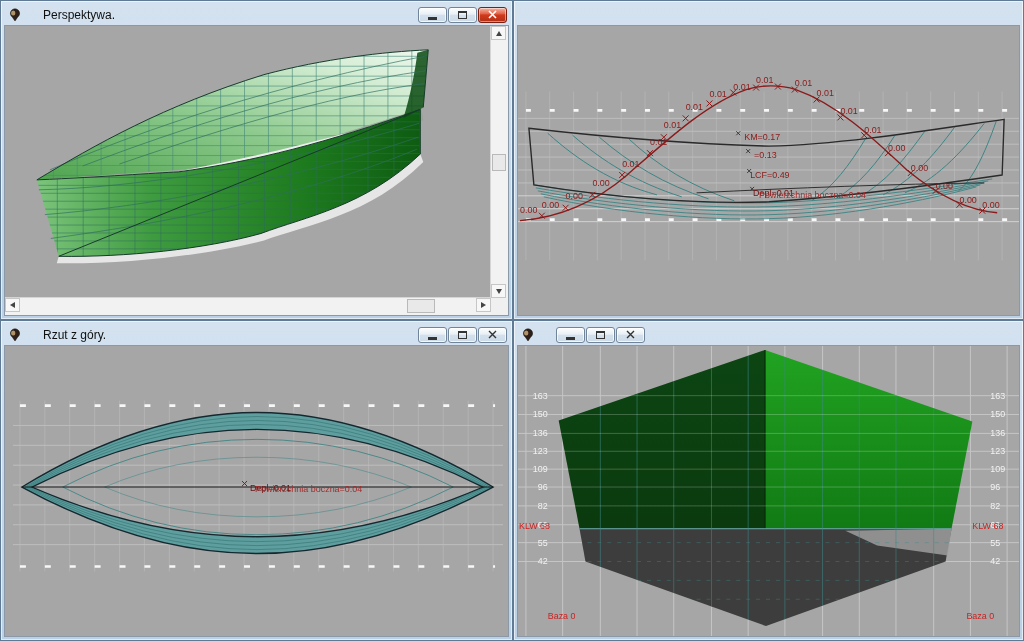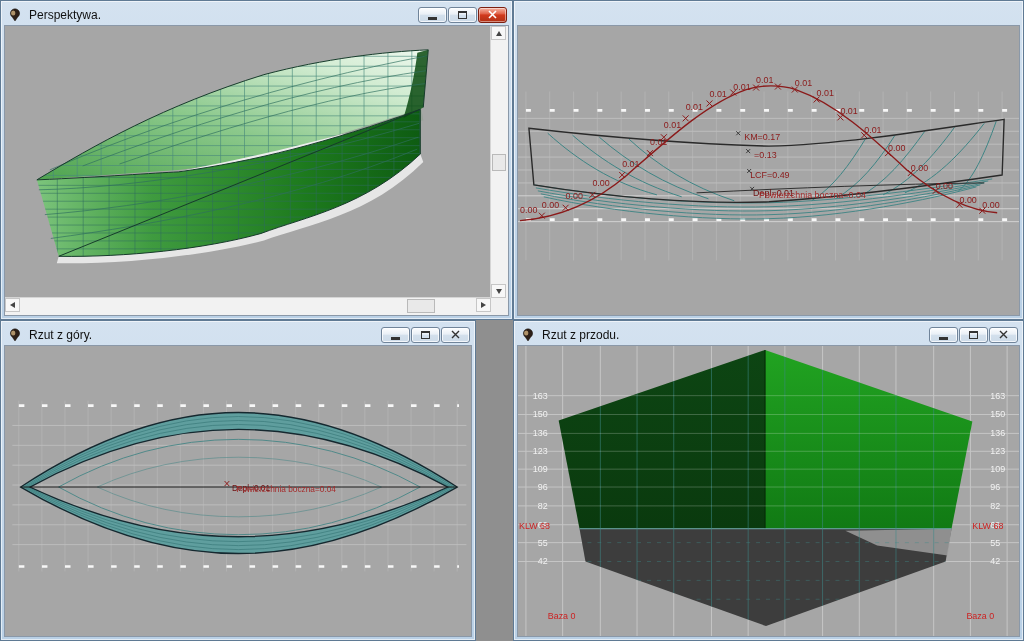--- a/index.html
+++ b/index.html
@@ -1,21 +1,21 @@
 <!DOCTYPE html>
 <html><head>
 <meta charset="utf-8">
 <style>
   html,body{margin:0;padding:0;}
   body{width:1024px;height:641px;position:relative;background:#8f8f8f;
        font-family:"Liberation Sans",sans-serif;overflow:hidden;}
   .window{position:absolute;background:linear-gradient(#d4e2f0,#b9d0e6);
           border:1px solid #5f7archive;border:1px solid #5f7a94;box-sizing:border-box;
           box-shadow:inset 0 0 0 1px rgba(255,255,255,.6);}
-  .titlebar{height:23px;display:flex;align-items:center;padding:2px 5px 0 7px;gap:7px;}
+  .titlebar{height:23px;display:flex;align-items:center;padding:2px 5px 0 7px;gap:21px;}
   .app-icon{width:14px;height:14px;flex:0 0 auto;display:block;}
   .title{font-size:12px;color:#101010;flex:1;white-space:nowrap;padding-top:1px;}
   .caption-buttons{display:flex;gap:1px;align-items:center;}
   .cbtn{width:29px;height:16px;border:1px solid #70849a;border-radius:3px;box-sizing:border-box;
         background:linear-gradient(#fdfeff,#e9eff6 45%,#d3e0ec 50%,#cddbe9);
         display:flex;align-items:center;justify-content:center;box-shadow:inset 0 0 0 1px rgba(255,255,255,.75);}
   .cbtn.close-red{background:linear-gradient(#f6b5a4,#e2664c 40%,#d13a1d 50%,#b03015);
         border-color:#7c1f10;box-shadow:inset 0 0 0 1px rgba(255,255,255,.45);}
   .g-min{width:9px;height:3px;background:#333;margin-top:7px;}
   .g-max{width:9px;height:8px;border:1px solid #333;border-top:2px solid #333;box-sizing:border-box;}
@@ -209,21 +209,21 @@
         <text x="228" y="115" font-size="9" fill="#8b1a1a">KM=0.17</text>
         <text x="238" y="133" font-size="9" fill="#8b1a1a">=0.13</text>
         <text x="234" y="153" font-size="9" fill="#8b1a1a">LCF=0.49</text>
         <text x="237" y="171" font-size="9" fill="#6e0f0f">Depl=0.01</text>
         <text x="243" y="173" font-size="9" fill="#a52a2a">Powierzchnia boczna=0.04</text>
       </g>
     </svg>
   </div>
 </div>
 
-<div class="window" style="left:0;top:320px;width:476px;height:321px;">
+<div class="window" style="left:0;top:320px;width:513px;height:321px;">
   <div class="titlebar">
     <svg class="app-icon" viewBox="0 0 14 14">
       <path d="M7 13 L4.4 9.2 A4.6 4.6 0 1 1 9.6 9.2 Z" fill="#2e2018" stroke="#17100b" stroke-width=".5"></path>
       <ellipse cx="5.2" cy="5" rx="2.2" ry="2.6" fill="#c8a878" opacity=".85"></ellipse>
     </svg>
     <span class="title">Rzut z góry.</span>
     <div class="caption-buttons">
       <div class="cbtn">
           <span class="g-min"></span>
         </div>
@@ -269,21 +269,20 @@
     </svg>
   </div>
 </div>
 
 <div class="window" style="left:513px;top:320px;width:511px;height:321px;">
   <div class="titlebar">
     <svg class="app-icon" viewBox="0 0 14 14">
       <path d="M7 13 L4.4 9.2 A4.6 4.6 0 1 1 9.6 9.2 Z" fill="#2e2018" stroke="#17100b" stroke-width=".5"></path>
       <ellipse cx="5.2" cy="5" rx="2.2" ry="2.6" fill="#c8a878" opacity=".85"></ellipse>
     </svg>
-    <span class="title">Rzut z przodu.</span>
     <div class="caption-buttons">
       <div class="cbtn">
           <span class="g-min"></span>
         </div>
       <div class="cbtn">
           <span class="g-max"></span>
         </div>
       <div class="cbtn">
         <svg width="9" height="9" viewBox="0 0 9 9">
           <path d="M1 1 L8 8 M8 1 L1 8" stroke="#333" stroke-width="1.4"></path>

